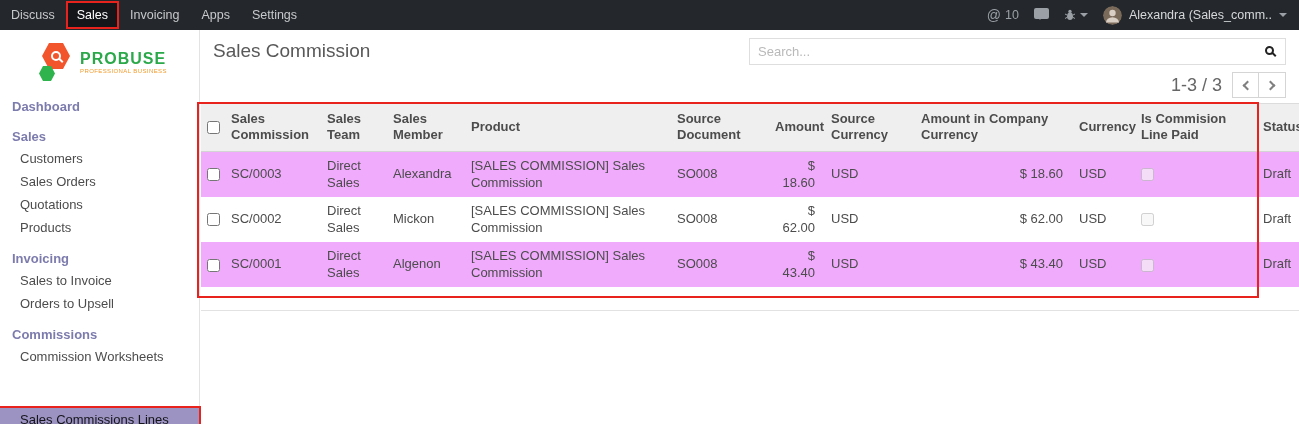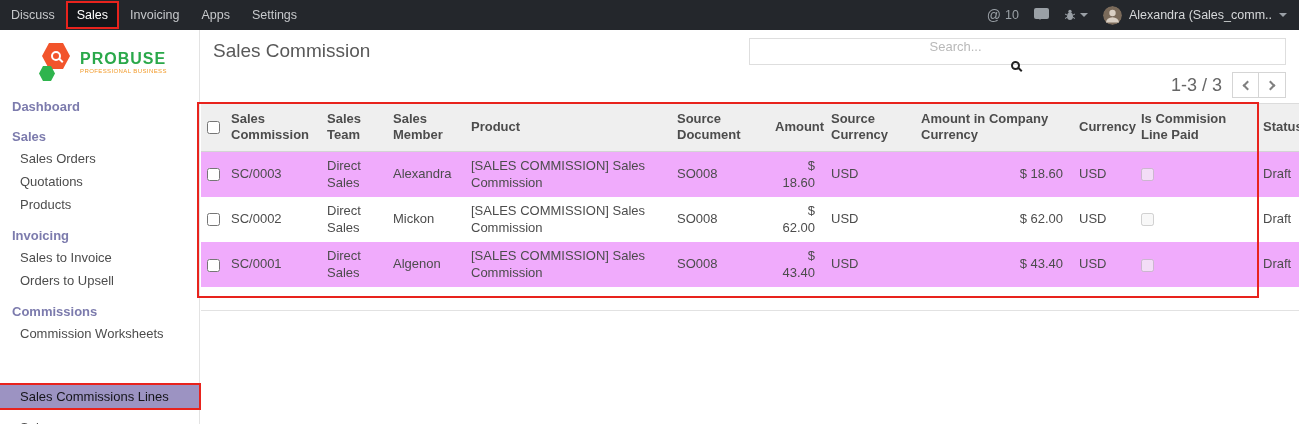--- a/index.html
+++ b/index.html
@@ -76,21 +76,21 @@
   .nav-item.selected {
     background:#9c93c2; color:#15151a;
     outline:2px solid #e8231d; outline-offset:0;margin-top:40px;
   }
 
   
   .main { position:absolute; top:30px; left:201px; right:0; bottom:0; background:#fff; }
   .page-title { position:absolute; left:12px; top:10px; font-size:19px; font-weight:normal; color:#595959; }
   .search-box {
     position:absolute; right:13px; top:8px; width:537px; height:27px;
-    border:1px solid #dedede; background:#fff; display:flex; align-items:center;flex-direction:column;
+    border:1px solid #dedede; background:#fff; display:flex; align-items:center;
   }
   .search-input {
     flex:1; border:none; outline:none; padding:0 8px; font-size:13px;
     color:#333; font-family:"Liberation Sans", sans-serif; background:transparent;
   }
   .search-input::placeholder { color:#b9b9b9; }
   .search-icon { position:relative; width:26px; height:100%; cursor:pointer; }
   .search-icon .lens {
     position:absolute; left:6px; top:7px; width:9px; height:9px;
     border:2px solid #222; border-radius:50%;
@@ -186,20 +186,21 @@
       <div class="logo-subtitle">PROFESSIONAL BUSINESS</div>
     </div>
   </div>
 
   <nav class="nav">
     <div class="nav-section">
       <div class="nav-heading">Dashboard</div>
     </div>
     <div class="nav-section">
       <div class="nav-heading">Sales</div>
+      <a class="nav-item">Customers</a>
       <a class="nav-item">Sales Orders</a>
       <a class="nav-item">Quotations</a>
       <a class="nav-item">Products</a>
     </div>
     <div class="nav-section">
       <div class="nav-heading">Invoicing</div>
       <a class="nav-item">Sales to Invoice</a>
       <a class="nav-item">Orders to Upsell</a>
     </div>
     <div class="nav-section">

